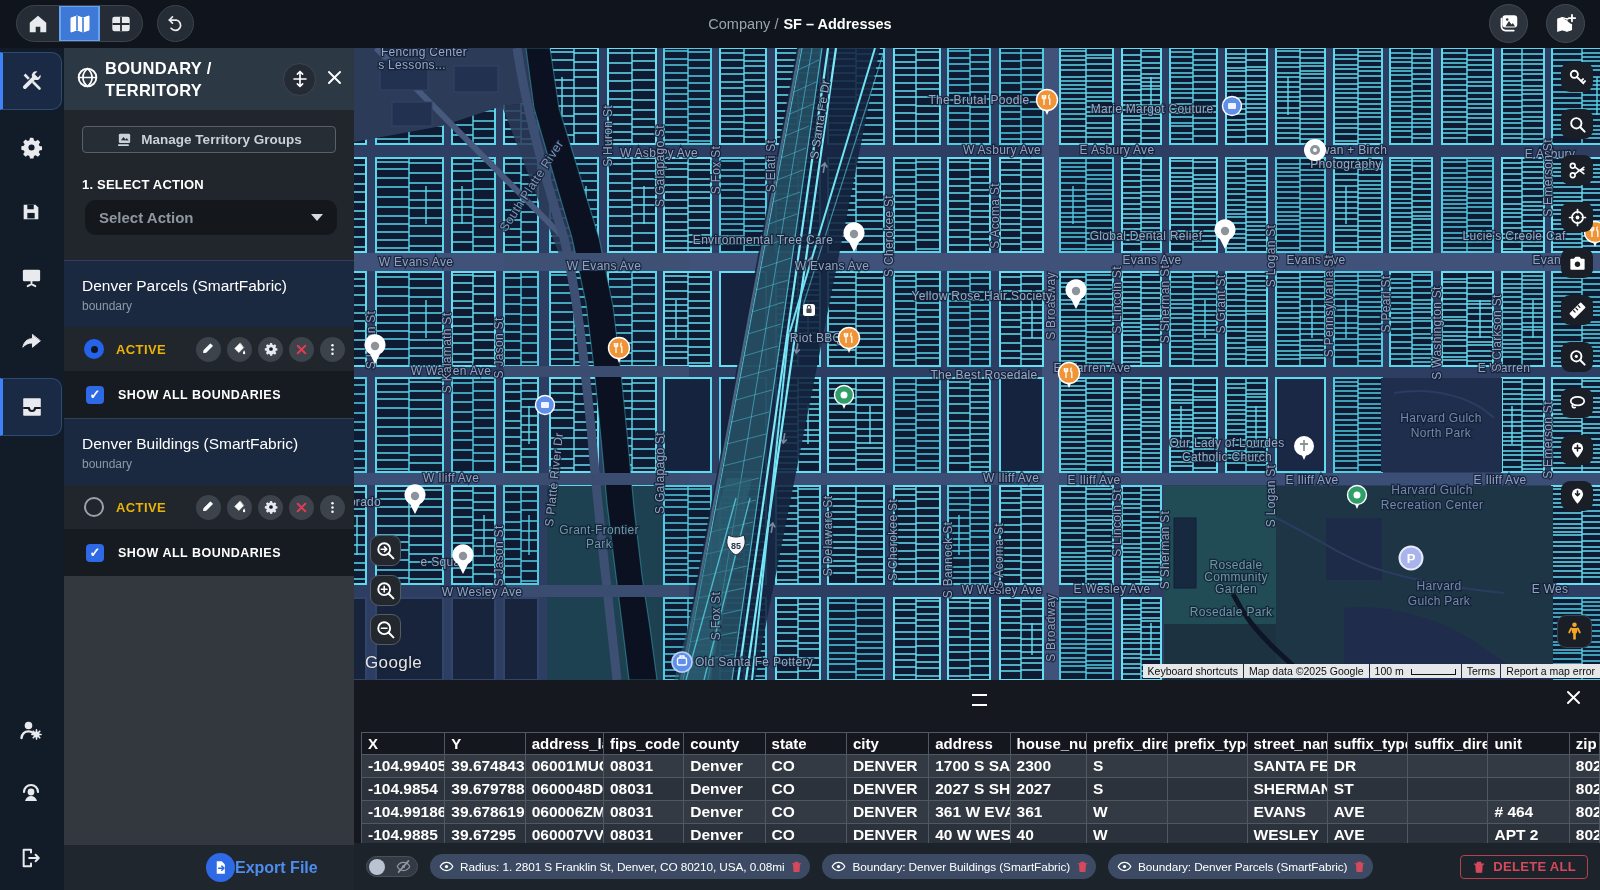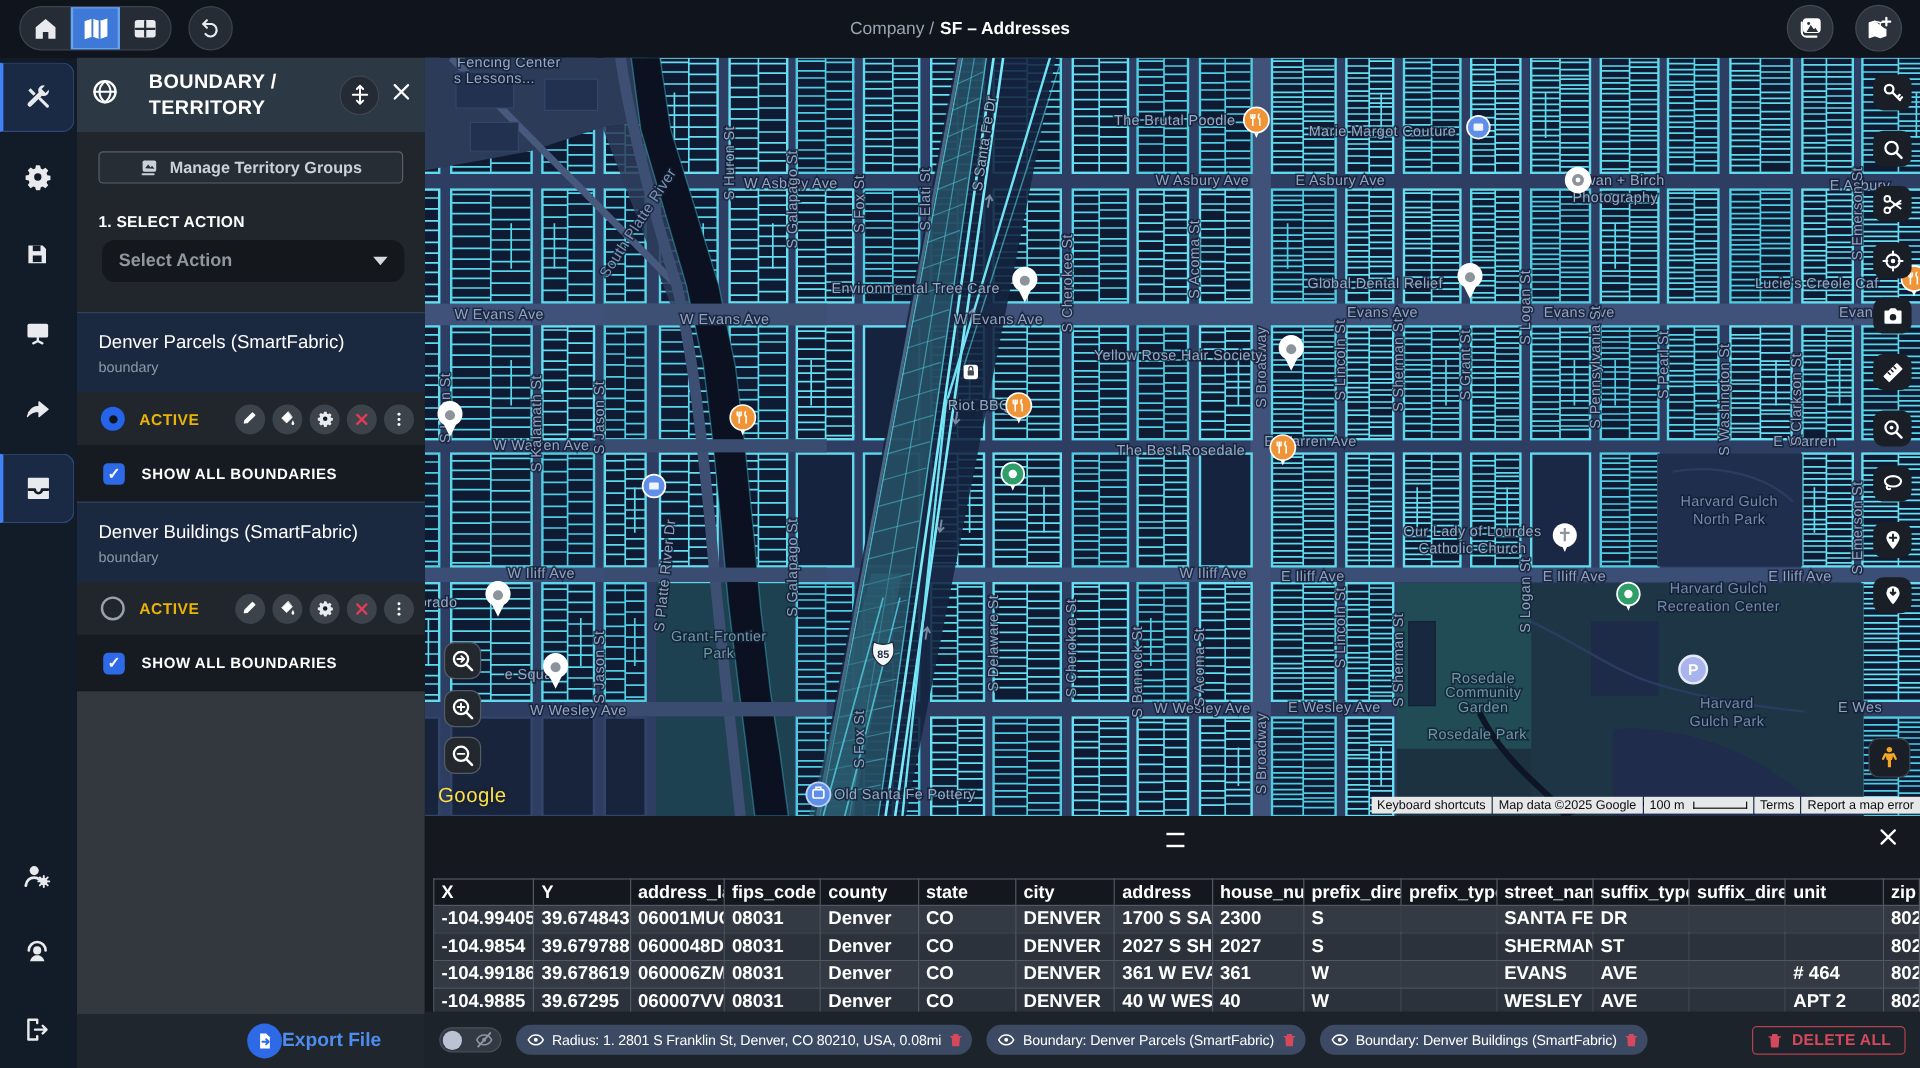--- a/index.html
+++ b/index.html
@@ -37,21 +37,21 @@
 .radio-off{width:20px;height:20px;border-radius:50%;border:2px solid #9aa3ad}
 .showrow{height:47px;background:#161b21;display:flex;align-items:center;padding-left:22px;gap:14px}
 .showrow .cb{width:18px;height:18px;border-radius:4px;background:#2e6ae5;color:#fff;font-size:13px;font-weight:700;display:flex;align-items:center;justify-content:center}
 .showrow .tx{color:#fff;font-size:12.5px;font-weight:700;letter-spacing:.5px}
 #p-foot{position:absolute;left:0;bottom:0;width:290px;height:45px;background:#20262e;display:flex;align-items:center;justify-content:flex-start;padding-left:142px;gap:0}
 #p-foot .ic{width:29px;height:29px;border-radius:50%;background:#2e6ae5;display:flex;align-items:center;justify-content:center}
 #p-foot .tx{color:#4e8df0;font-size:16px;font-weight:700}
 
 #map{position:absolute;left:354px;top:48px;width:1246px;height:632px;overflow:hidden;background:#2c3b59}
 .mapbtn{position:absolute;left:16px;width:31px;height:31px;background:#23272e;border:1.5px solid #555b63;border-radius:9px;display:flex;align-items:center;justify-content:center;z-index:5}
-#glogo{position:absolute;left:11px;bottom:7px;color:#fde047;font-size:17px;font-weight:500;letter-spacing:.4px;z-index:5;text-shadow:0 0 3px rgba(0,0,0,.4)}
+#glogo{position:absolute;left:11px;bottom:7px;color:#e5e5e5;font-size:17px;font-weight:500;letter-spacing:.4px;z-index:5;text-shadow:0 0 3px rgba(0,0,0,.4)}
 #attrib{position:absolute;right:0;bottom:2px;height:14px;display:flex;z-index:5;font-size:10.5px;color:#0d0d0d}
 #attrib div{background:#e6e7e9;padding:1px 5px 0 5px;margin-left:1px;white-space:nowrap}
 .rtool{position:absolute;right:7px;width:32px;height:30px;background:#1a1f27;border-radius:9px;display:flex;align-items:center;justify-content:center;z-index:5}
 #pegman{position:absolute;right:8px;bottom:32px;width:35px;height:33px;background:#1a1f27;border:1px solid #3c424b;border-radius:9px;display:flex;align-items:center;justify-content:center;z-index:5}
 
 #bottom{position:absolute;left:354px;top:680px;width:1246px;height:210px;background:#15191f;z-index:20}
 #b-handle{position:absolute;left:0;top:0;width:1246px;height:42px}
 #b-eq{position:absolute;left:618px;top:14px;width:15px;height:12px;border-top:2.5px solid #fff;border-bottom:2.5px solid #fff}
 #b-x{position:absolute;right:14px;top:8px;width:22px;height:22px}
 table{border-collapse:collapse;table-layout:fixed;width:1239px;position:absolute;left:7px;top:52px;font-size:15.5px;font-weight:700;color:#fff}
@@ -1014,21 +1014,21 @@
       </svg>
     </div>
   </div>
 
 <div id="panel">
   <div id="p-head">
     <div style="margin-left:12px"><svg width="23" height="23" viewBox="0 0 24 24" fill="none" stroke="#e8eaed" stroke-width="2" stroke-linecap="round" stroke-linejoin="round">
           <circle cx="12" cy="12" r="9.2" stroke="#fff" stroke-width="2"></circle>
           <path d="M2.8 12h18.4M12 2.8c-3.2 2.6-4.8 5.8-4.8 9.2s1.6 6.6 4.8 9.2c3.2-2.6 4.8-5.8 4.8-9.2S15.2 5.4 12 2.8z" stroke="#fff" stroke-width="1.8" fill="none"></path>
         </svg></div>
-    <div class="ttl" style="margin-left:25px">BOUNDARY /<br>TERRITORY</div>
+    <div class="ttl" style="margin-left:6px">BOUNDARY /<br>TERRITORY</div>
     <div class="p-circ" style="margin-left:auto">
         <svg width="18" height="18" viewBox="0 0 24 24" fill="none" stroke="#e8eaed" stroke-width="2" stroke-linecap="round" stroke-linejoin="round">
           <path d="M12 2v20M12 2 8.5 5.5M12 2l3.5 3.5M12 22l-3.5-3.5M12 22l3.5-3.5M4 12h16" stroke="#fff" stroke-width="2.2"></path>
         </svg>
       </div>
     <div style="margin:0 10px 0 9px"><svg width="19" height="19" viewBox="0 0 24 24" fill="none" stroke="#e8eaed" stroke-width="2" stroke-linecap="round" stroke-linejoin="round">
           <path d="M5 5l14 14M19 5 5 19" stroke="#fff" stroke-width="2.4"></path>
         </svg></div>
   </div>
   <div id="p-body">
@@ -1279,31 +1279,31 @@
         <span>Radius: 1. 2801 S Franklin St, Denver, CO 80210, USA, 0.08mi</span>
         <svg width="13" height="15" viewBox="0 0 24 24" fill="none" stroke="#e8eaed" stroke-width="2" stroke-linecap="round" stroke-linejoin="round">
           <path d="M4 7h16M9 7V4h6v3M6.5 7l1 14h9l1-14" fill="#d5495c" stroke="#d5495c"></path>
         </svg>
       </div>
     <div class="chip">
         <svg width="15" height="15" viewBox="0 0 24 24" fill="none" stroke="#e8eaed" stroke-width="2" stroke-linecap="round" stroke-linejoin="round">
           <path d="M2 12s3.5-6.5 10-6.5S22 12 22 12s-3.5 6.5-10 6.5S2 12 2 12z" stroke="#fff" stroke-width="2"></path>
           <circle cx="12" cy="12" r="2.6" fill="#fff" stroke="none"></circle>
         </svg>
-        <span>Boundary: Denver Parcels (SmartFabric)</span>
+        <span>Boundary: Denver Buildings (SmartFabric)</span>
         <svg width="13" height="15" viewBox="0 0 24 24" fill="none" stroke="#e8eaed" stroke-width="2" stroke-linecap="round" stroke-linejoin="round">
           <path d="M4 7h16M9 7V4h6v3M6.5 7l1 14h9l1-14" fill="#d5495c" stroke="#d5495c"></path>
         </svg>
       </div>
     <div class="chip">
         <svg width="15" height="15" viewBox="0 0 24 24" fill="none" stroke="#e8eaed" stroke-width="2" stroke-linecap="round" stroke-linejoin="round">
           <path d="M2 12s3.5-6.5 10-6.5S22 12 22 12s-3.5 6.5-10 6.5S2 12 2 12z" stroke="#fff" stroke-width="2"></path>
           <circle cx="12" cy="12" r="2.6" fill="#fff" stroke="none"></circle>
         </svg>
-        <span>Boundary: Denver Buildings (SmartFabric)</span>
+        <span>Boundary: Denver Parcels (SmartFabric)</span>
         <svg width="13" height="15" viewBox="0 0 24 24" fill="none" stroke="#e8eaed" stroke-width="2" stroke-linecap="round" stroke-linejoin="round">
           <path d="M4 7h16M9 7V4h6v3M6.5 7l1 14h9l1-14" fill="#d5495c" stroke="#d5495c"></path>
         </svg>
       </div>
     <div id="delall">
         <svg width="14" height="16" viewBox="0 0 24 24" fill="none" stroke="#e8eaed" stroke-width="2" stroke-linecap="round" stroke-linejoin="round">
           <path d="M4 7h16M9 7V4h6v3M6.5 7l1 14h9l1-14" fill="#d5495c" stroke="#d5495c"></path>
         </svg>
         <span>DELETE ALL</span>
       </div>

